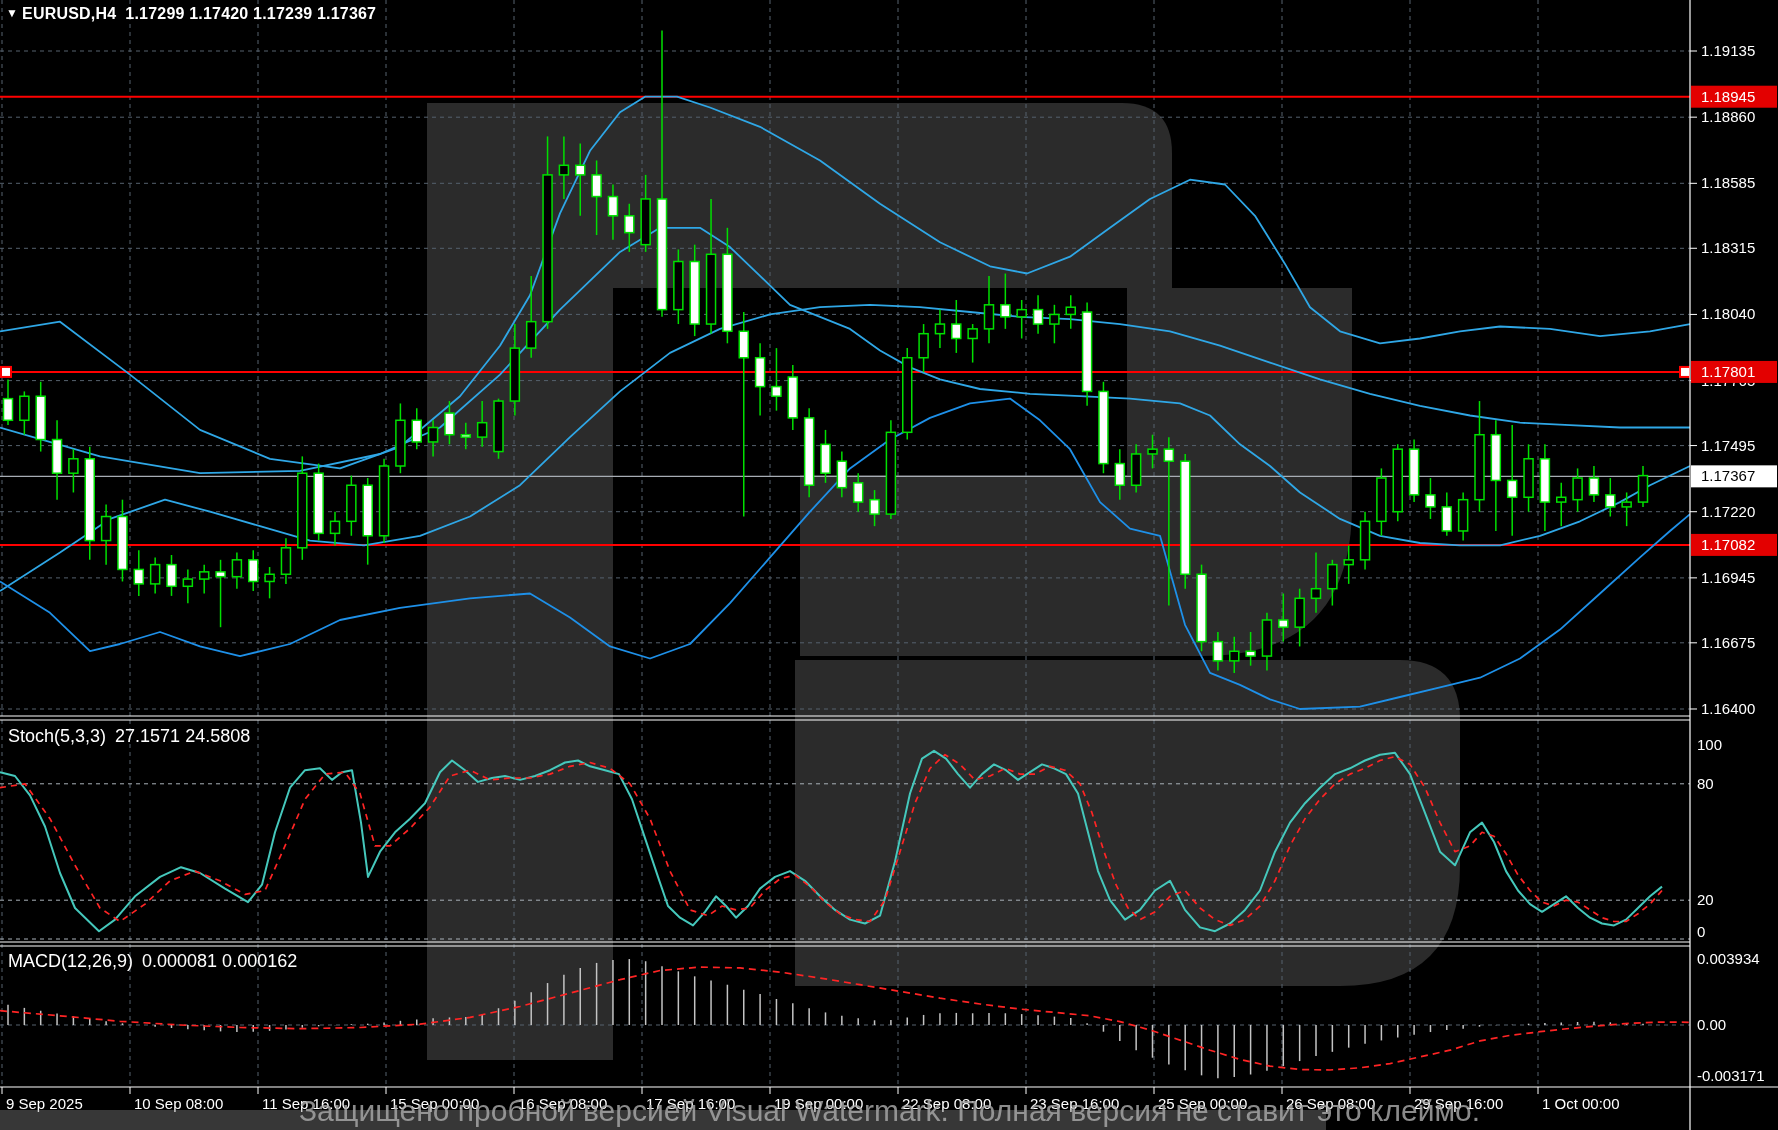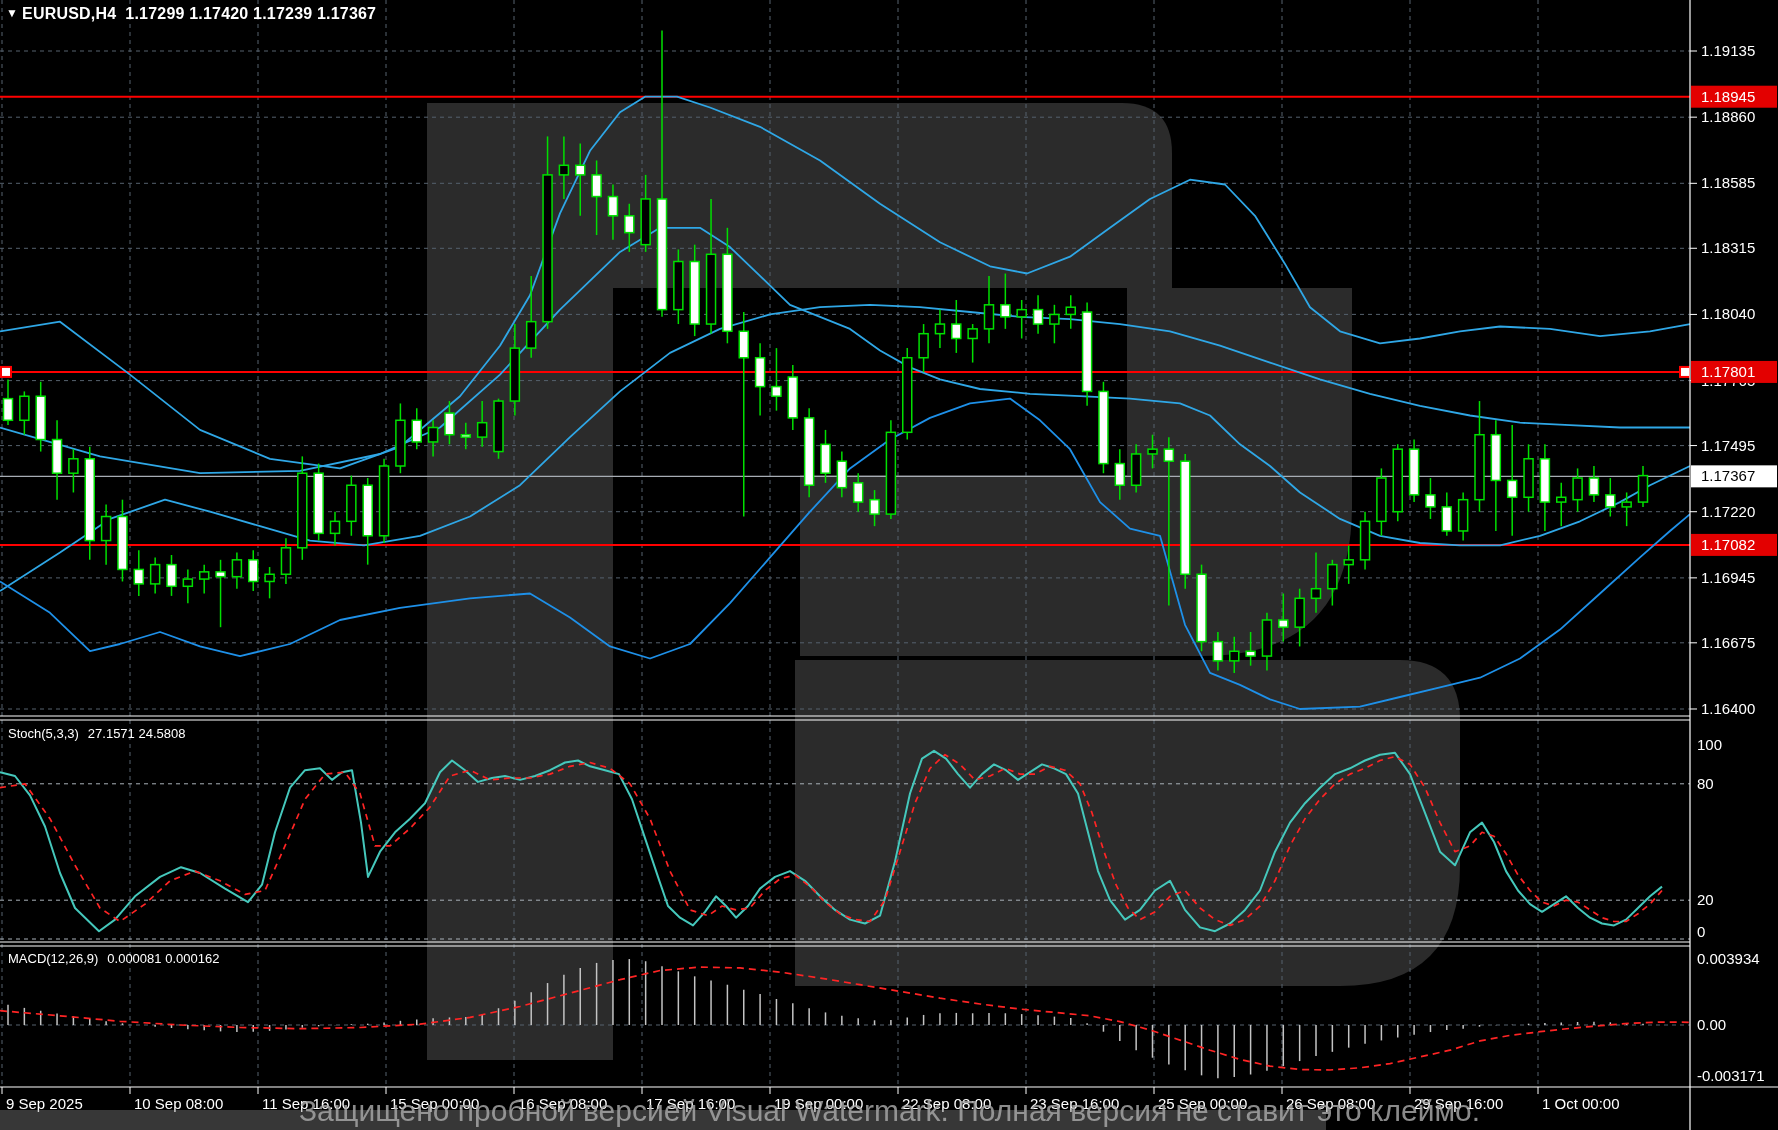--- a/index.html
+++ b/index.html
@@ -2,21 +2,21 @@
 <html><head>
 <meta charset="utf-8">
 <style>
   html,body{margin:0;padding:0;background:#000;}
   #app{position:relative;width:1778px;height:1130px;background:#000;overflow:hidden;
        font-family:"Liberation Sans","DejaVu Sans",sans-serif;}
   #chart-svg{position:absolute;left:0;top:0;}
   .overlay{position:absolute;white-space:nowrap;text-align:center;}
   #title-bar{left:6px;top:5px;color:#fff;font-size:16px;font-weight:bold;letter-spacing:.2px;}
   #title-bar .tri{font-size:12px;vertical-align:2px;margin-right:4px;}
-  .ind-label{color:#fff;font-size:13px;}
+  .ind-label{color:#fff;font-size:18px;}
   #stoch-label{left:8px;top:726px;}
   #macd-label{left:8px;top:951px;}
   #wm-strip{left:0;top:1110px;width:1326px;height:20px;background:rgba(145,145,145,.38);}
   #wm-text{left:299px;top:1094px;font-size:30px;color:#a9a9a9;opacity:.82;}
   .v{margin-left:9px;}
 </style>
 </head>
 <body>
 
 <div id="app">

